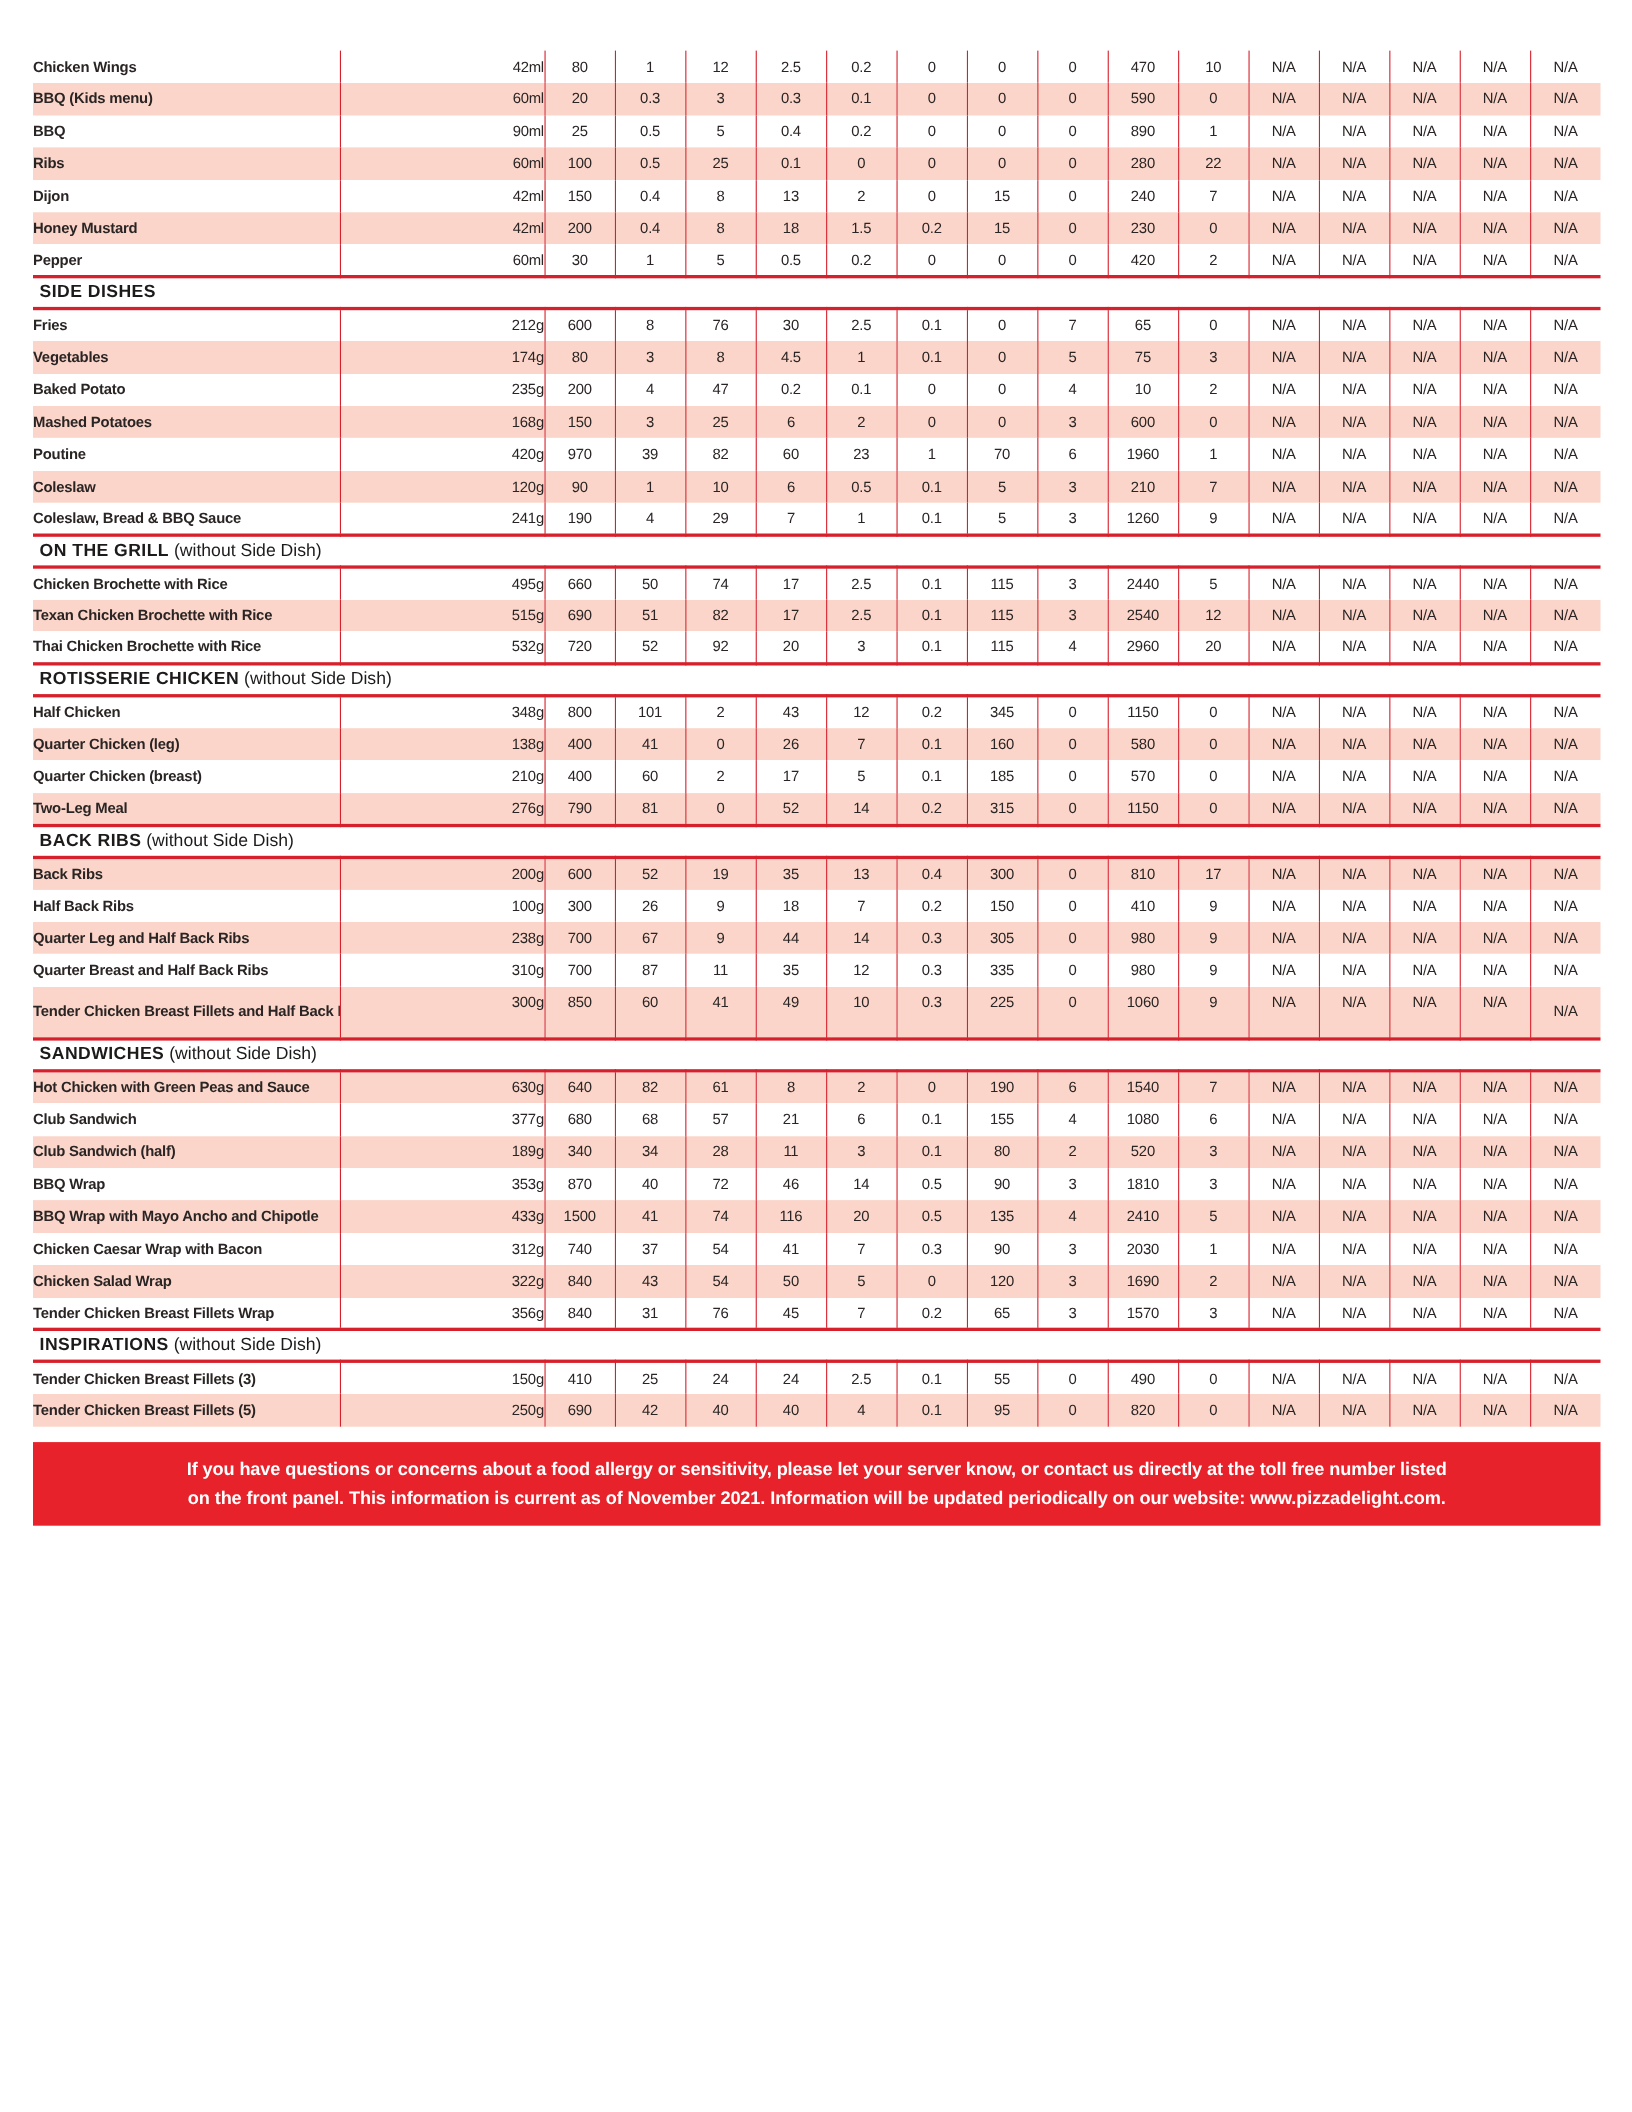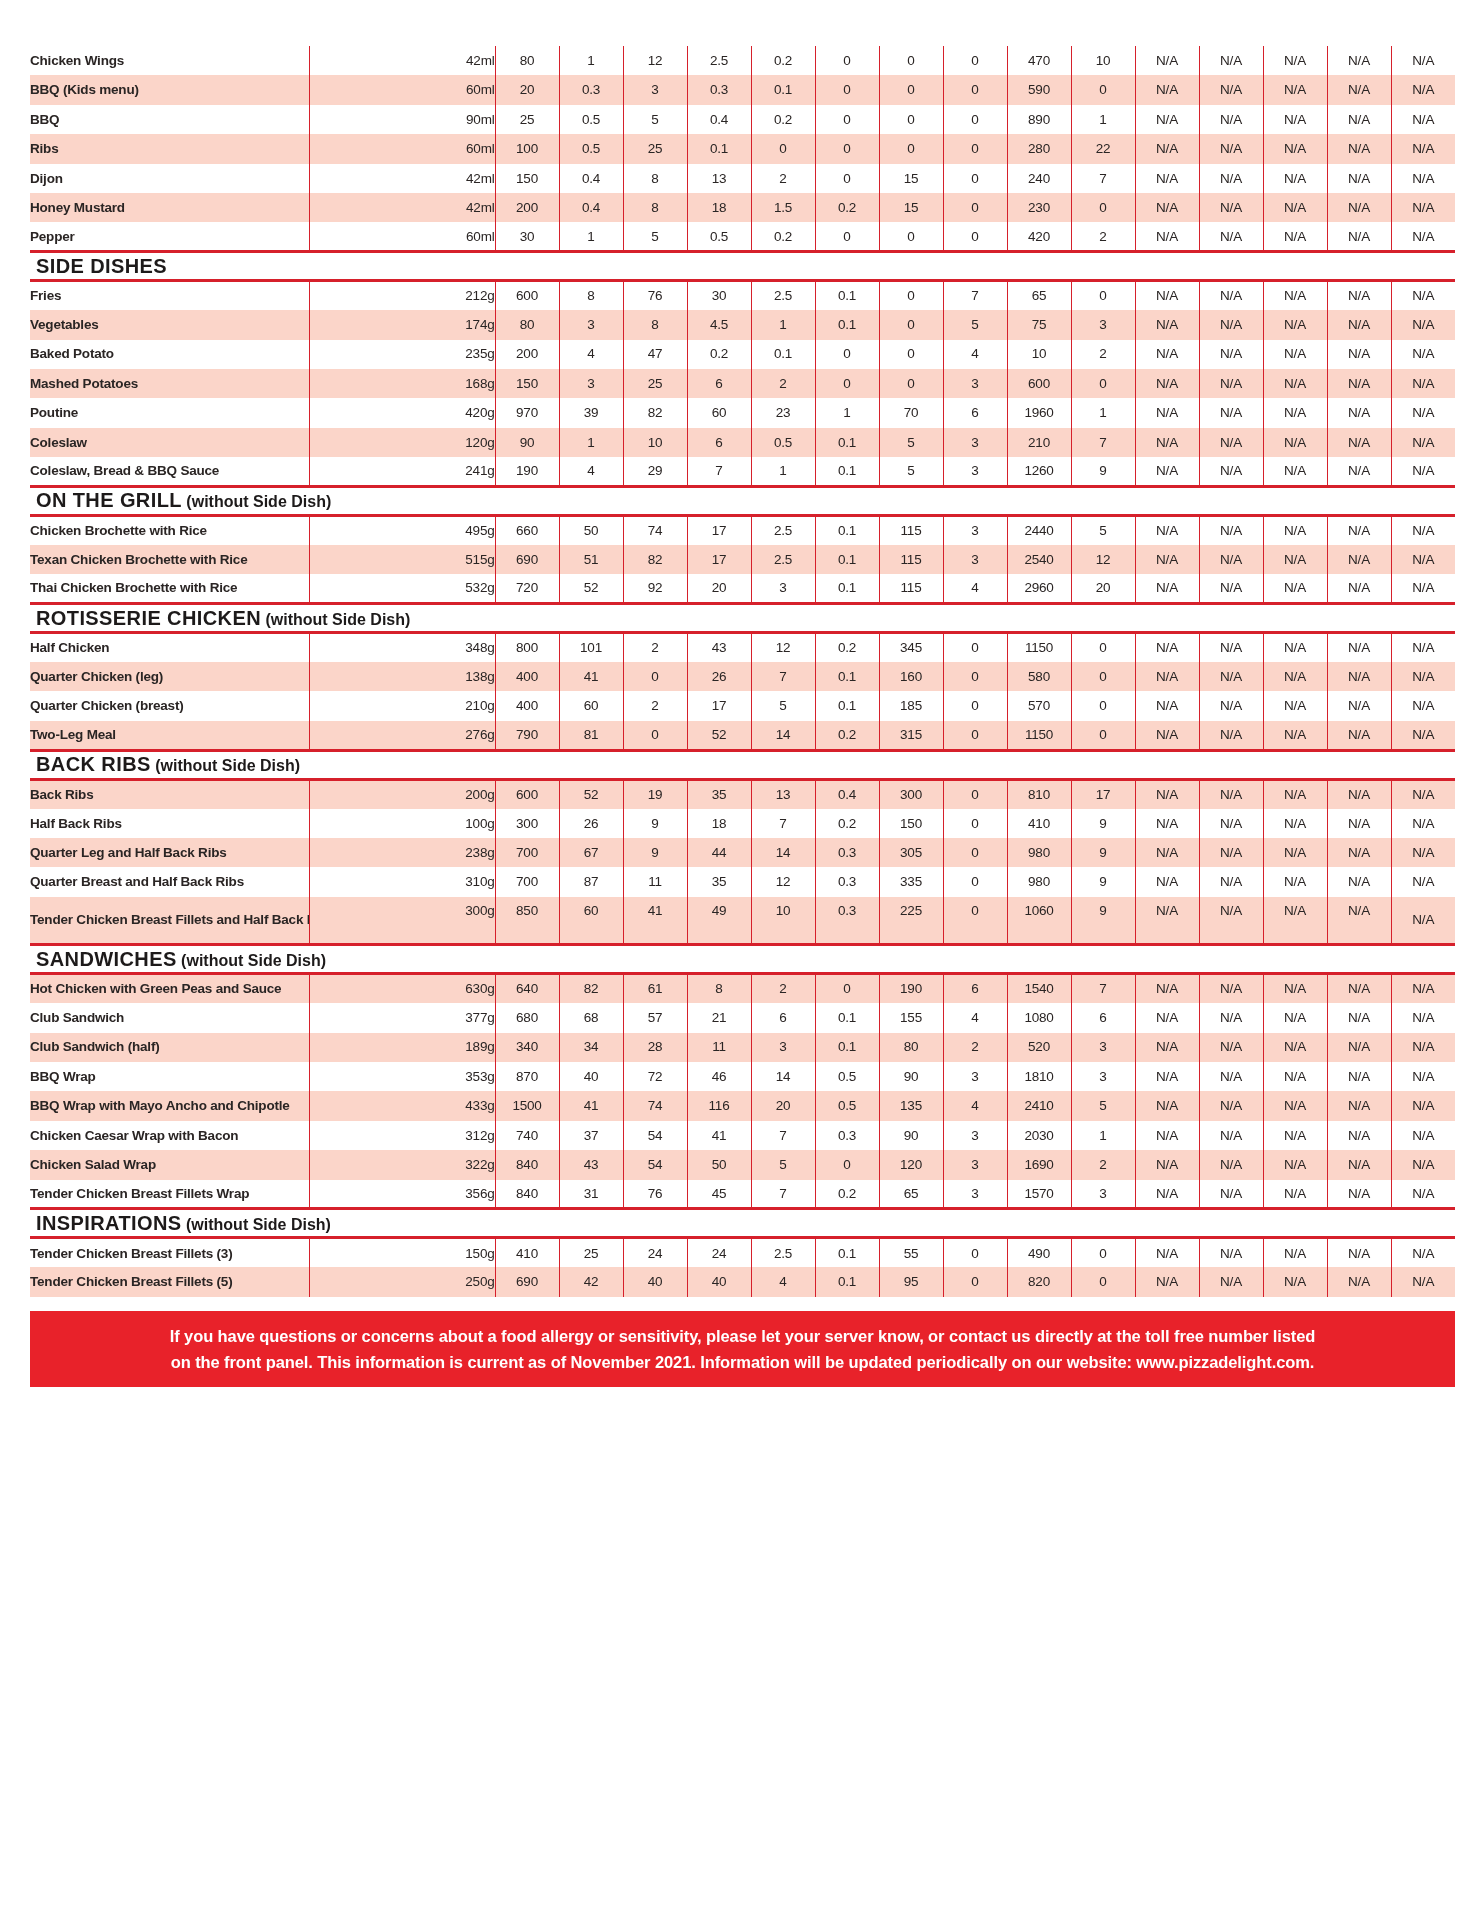--- a/index.html
+++ b/index.html
@@ -33,24 +33,24 @@
   }
   tr.tall{height:48px;}
   tr.tall td.serving, tr.tall td.val{vertical-align:top;padding-top:6px;}
   tr.tall td.val:last-child{vertical-align:middle;padding-top:0;}
   tr.section td{
     border-top:3.5px solid var(--rule);
     border-bottom:3.5px solid var(--rule);
     height:26px;padding-left:6px;white-space:nowrap;
   }
   .sec-title{
-    font-weight:700;font-size:20px;color:#1d1a1a;letter-spacing:0.4px;
+    font-weight:700;font-size:16px;color:#1d1a1a;letter-spacing:0.4px;
   }
   .sec-suffix{
-    font-weight:700;font-size:16px;color:#1d1a1a;letter-spacing:0px;
+    font-weight:400;font-size:16px;color:#1d1a1a;letter-spacing:0px;
   }
   .footer-band{
     margin-top:14px;width:1425px;height:76px;background:var(--band);
     display:flex;flex-direction:column;align-items:center;justify-content:center;
     box-sizing:border-box;
   }
   .footer-band div{
     color:#ffffff;font-size:16.5px;line-height:26px;text-align:center;
     font-stretch:condensed;letter-spacing:-0.1px;font-weight:bold;
   }

